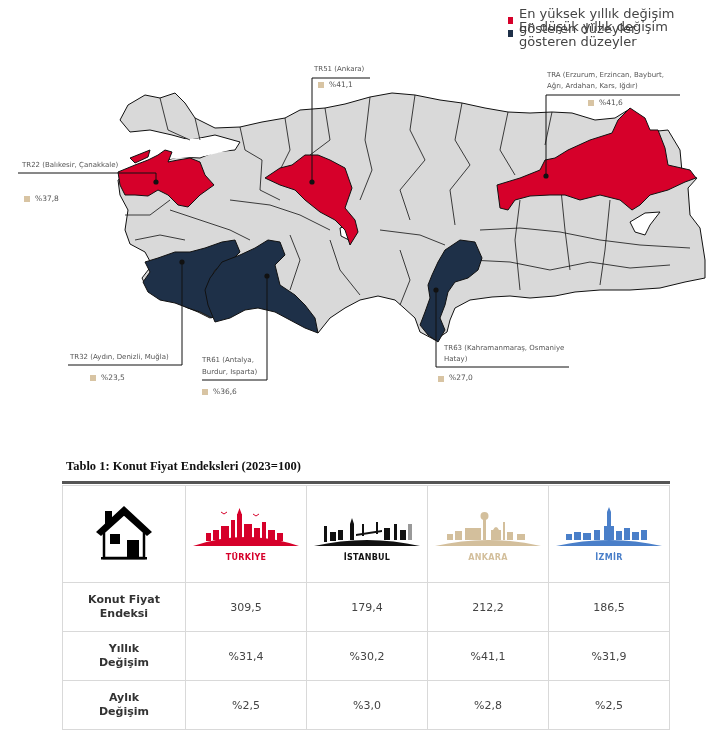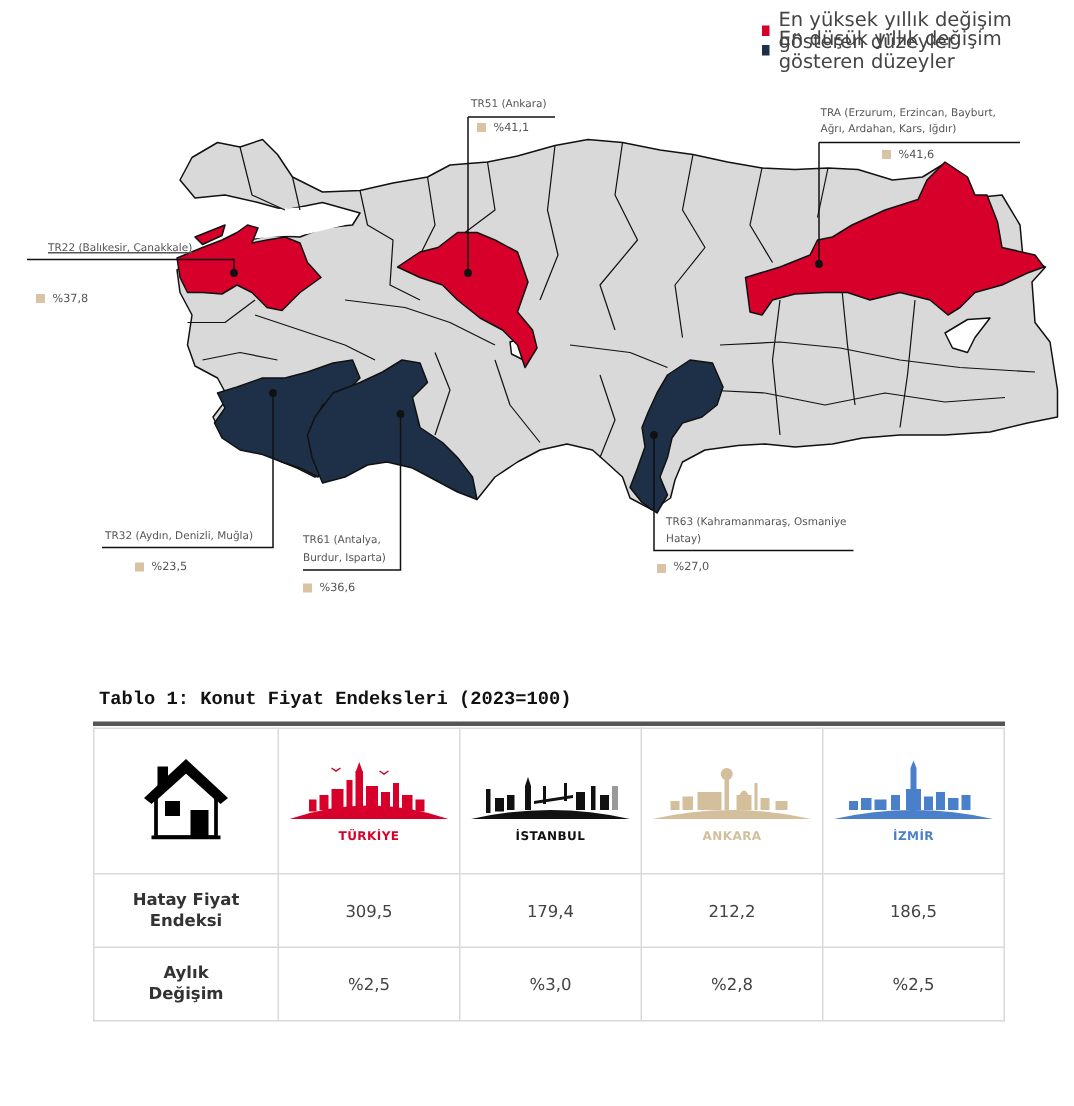--- a/index.html
+++ b/index.html
@@ -4,21 +4,21 @@
 <style>
   html,body{margin:0;padding:0;background:#fff;}
   body{width:716px;height:737px;position:relative;overflow:hidden;font-family:"DejaVu Sans","Liberation Sans",sans-serif;color:#333;}
   .legend{position:absolute;left:508px;top:14px;font-size:13px;color:#444;}
   .legend-row{display:flex;align-items:center;height:13px;}
   .sw{width:7px;height:7px;margin-right:6px;display:inline-block;}
   #map{position:absolute;left:0;top:0;}
   .lbl{position:absolute;font-size:7px;color:#555;line-height:11px;}
   .val{position:absolute;font-size:7.5px;color:#555;display:flex;align-items:center;}
   .val .sq{width:6px;height:6px;background:#d8c4a3;margin-right:5px;display:inline-block;}
-  .table-title{position:absolute;left:66px;top:459px;font-size:12.5px;font-weight:bold;color:#111;font-family:Liberation Mono, monospace;}
+  .table-title{position:absolute;left:66px;top:459px;font-size:12.5px;font-weight:bold;color:#111;font-family:Liberation Serif, serif;}
   .title-rule{position:absolute;left:62px;top:481px;width:608px;height:3px;background:#555;}
   table.kfe{position:absolute;left:62px;top:485px;width:608px;border-collapse:collapse;table-layout:fixed;}
   table.kfe td{border:1.5px solid #d9d9d9;text-align:center;vertical-align:middle;font-size:11px;color:#444;}
   table.kfe tr.head td{height:94px;}
   table.kfe tr.row td{height:46px;}
   table.kfe td.rh{font-weight:bold;color:#333;font-size:11px;line-height:14px;}
   .city-lbl{font-size:8px;font-weight:bold;letter-spacing:0.3px;display:block;margin-top:2px;}
 </style>
 </head>
 <body>
@@ -112,21 +112,21 @@
 
 <div class="lbl" style="left:547px;top:70px;">
   <div>TRA (Erzurum, Erzincan, Bayburt,</div>
   <div>Ağrı, Ardahan, Kars, Iğdır)</div>
 </div>
 <div class="val" style="left:551px;top:98px;margin-left:37px;">
     <span class="sq"></span>
     <span>%41,6</span>
   </div>
 
-<div class="lbl" style="left:32px;top:160px;text-decoration:underline;">TR22 (Balıkesir, Çanakkale)</div>
+<div class="lbl" style="left:22px;top:160px;">TR22 (Balıkesir, Çanakkale)</div>
 <div class="val" style="left:24px;top:194px;">
     <span class="sq"></span>
     <span>%37,8</span>
   </div>
 
 <div class="lbl" style="left:70px;top:352px;text-align:center;">TR32 (Aydın, Denizli, Muğla)</div>
 <div class="val" style="left:70px;top:373px;padding-left:20px;">
     <span class="sq"></span>
     <span>%23,5</span>
   </div>
@@ -247,30 +247,40 @@
           <rect x="78" y="26" width="7" height="8"></rect>
               <rect x="87" y="24" width="6" height="10"></rect>
         </g>
       </svg>
       <span class="city-lbl" style="color:#4a7fc9">İZMİR</span>
     </td>
   </tr>
 
   <tr class="row">
     <td class="rh">
-      <div>Hatay Fiyat</div>
+      <div>Konut Fiyat</div>
       <div>Endeksi</div>
     </td>
     <td>309,5</td>
     <td>179,4</td>
     <td>212,2</td>
     <td>186,5</td>
   </tr>
   <tr class="row">
     <td class="rh">
+      <div>Yıllık</div>
+      <div>Değişim</div>
+    </td>
+    <td>%31,4</td>
+    <td>%30,2</td>
+    <td>%41,1</td>
+    <td>%31,9</td>
+  </tr>
+  <tr class="row">
+    <td class="rh">
       <div>Aylık</div>
       <div>Değişim</div>
     </td>
     <td>%2,5</td>
     <td>%3,0</td>
     <td>%2,8</td>
     <td>%2,5</td>
   </tr>
 </tbody>
   </table>

